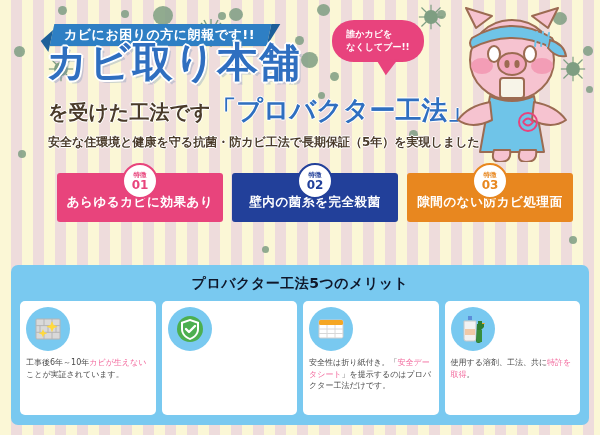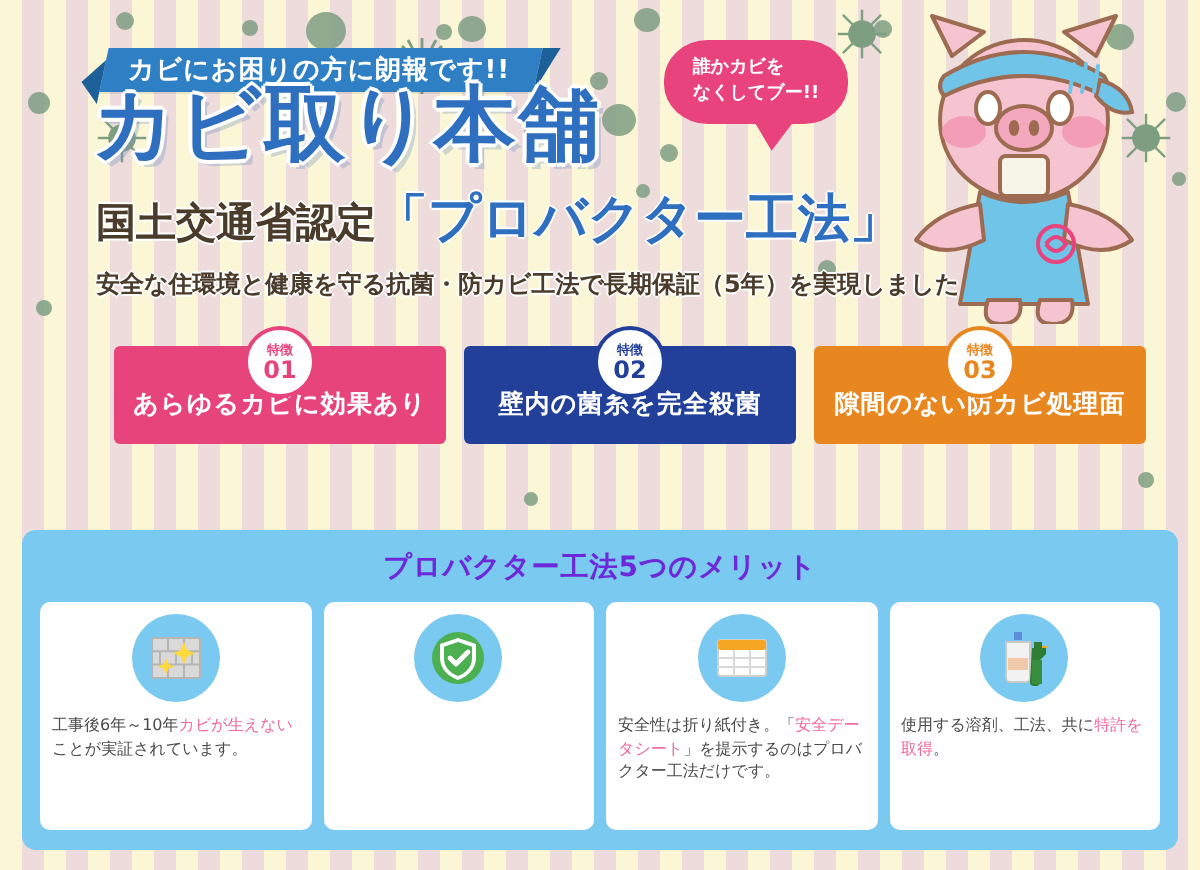--- a/index.html
+++ b/index.html
@@ -109,28 +109,28 @@
   .b2 .bl,.b2 .bn{color:#22409a;}
   .b3 .bl,.b3 .bn{color:#e8871f;}
 
   
   .panel{
     position:absolute;left:11px;top:265px;width:578px;height:160px;
     background:#79c9f0;border-radius:7px;box-sizing:border-box;
   }
   .panel-title{
     position:absolute;left:0;top:10px;width:100%;text-align:center;
-    font-size:14px;font-weight:bold;color:#6d28d9;letter-spacing:.5px;
+    font-size:14px;font-weight:bold;color:#0f172a;letter-spacing:.5px;
   }
   .cards{position:absolute;left:9px;top:36px;width:560px;height:114px;
     display:flex;gap:6px;}
   .card{
     flex:1;background:#fff;border-radius:5px;position:relative;
     box-sizing:border-box;padding:6px 6px 4px;
-    display:flex;flex-direction:column;align-items:center;
+    display:flex;flex-direction:column;align-items:flex-start;
   }
   .icon-circle{
     width:44px;height:44px;border-radius:50%;background:#79c9f0;
     display:flex;align-items:center;justify-content:center;flex:none;
   }
   .card-txt{
     margin-top:6px;font-size:8px;line-height:11.5px;color:#4a4a4a;
     text-align:left;width:100%;
   }
   .card-txt .hl{color:#f2689c;}
@@ -247,21 +247,21 @@
     </div>
   </div>
 
   <div class="ribbon">
     <span>カビにお困りの方に朗報です!!</span>
   </div>
 
   <div class="headline">カビ取り本舗</div>
 
   <div class="subhead">
-    <span class="dark">国土交通省認定</span><span class="blue">「プロバクター工法」</span>
+    <span class="dark">を受けた工法です</span><span class="blue">「プロバクター工法」</span>
   </div>
 
   <div class="lead">安全な住環境と健康を守る抗菌・防カビ工法で長期保証（5年）を実現しました！</div>
 
   <div class="bubble">
     <div class="bubble-txt">
       <div>誰かカビを</div>
       <div>なくしてブー!!</div>
     </div>
   </div>

